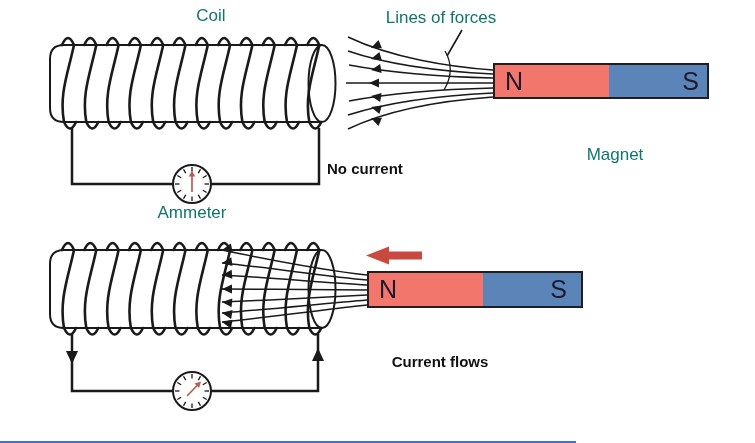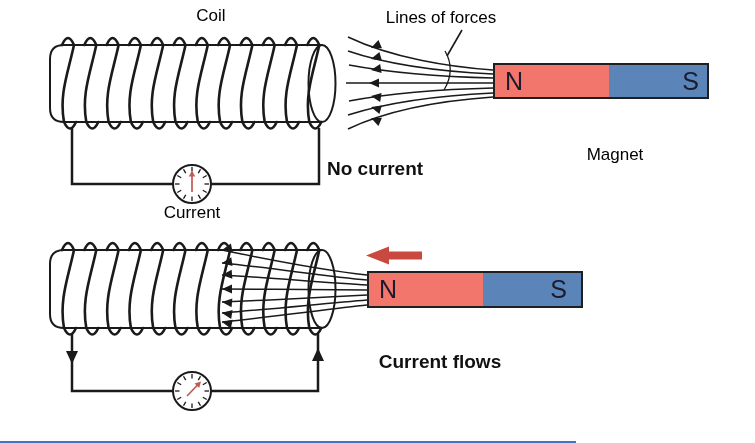--- a/index.html
+++ b/index.html
@@ -1,20 +1,20 @@
 <!DOCTYPE html>
 <html style="--line_art: #1a1a1a; --north_pole: #F2766C; --south_pole: #5B84B8; --motion_arrow: #C9493F; --needle_red: #C05A52; --magnet_border: #1f1f1f; --bottom_rule: #4472C4;"><head>
 <meta charset="utf-8">
 <style>
   html,body{margin:0;padding:0;background:#fff;}
   #stage{position:relative;width:755px;height:443px;background:#ffffff;overflow:hidden;
          font-family:"Liberation Sans",sans-serif;color:#1a1a1a;}
   #art{position:absolute;left:0;top:0;}
-  .label{position:absolute;font-size:17px;color:#000000;text-align:center;white-space:nowrap;}
-  .status{position:absolute;font-weight:bold;font-size:19px;color:#111;text-align:center;line-height:22px;white-space:nowrap;}
+  .label{position:absolute;font-size:17px;color:#0f766e;text-align:center;white-space:nowrap;}
+  .status{position:absolute;font-weight:bold;font-size:15px;color:#111;text-align:center;line-height:22px;white-space:nowrap;}
   .magnet{position:absolute;display:flex;border:2px solid var(--magnet_border);box-sizing:border-box;}
   .pole{display:flex;align-items:center;font-size:25px;color:#1b1b30;}
   .pole.n{background:var(--north_pole);}
   .pole.s{background:var(--south_pole);justify-content:flex-end;}
   #magnet-top{left:493px;top:63px;width:216px;height:36px;}
   #magnet-top .n{width:104px;padding-left:10px;}
   #magnet-top .s{flex:1;padding-right:8px;}
   #magnet-bottom{left:367px;top:271px;width:216px;height:37px;}
   #magnet-bottom .n{width:104px;padding-left:10px;}
   #magnet-bottom .s{flex:1;padding-right:14px;}
@@ -156,20 +156,20 @@
       <span>N</span>
     </div>
     <div class="pole s">
       <span>S</span>
     </div>
   </div>
 
   <div class="label" id="coil-label">Coil</div>
   <div class="label" id="field-label">Lines of forces</div>
   <div class="label" id="magnet-label">Magnet</div>
-  <div class="label" id="ammeter-label">Current</div>
+  <div class="label" id="ammeter-label">Ammeter</div>
   <div class="status" id="no-current">No current</div>
   <div class="status" id="current-flows">
     <div>Current flows</div>
   </div>
 
   <div id="bottom-rule"></div>
 </div>
 
 </body></html>

